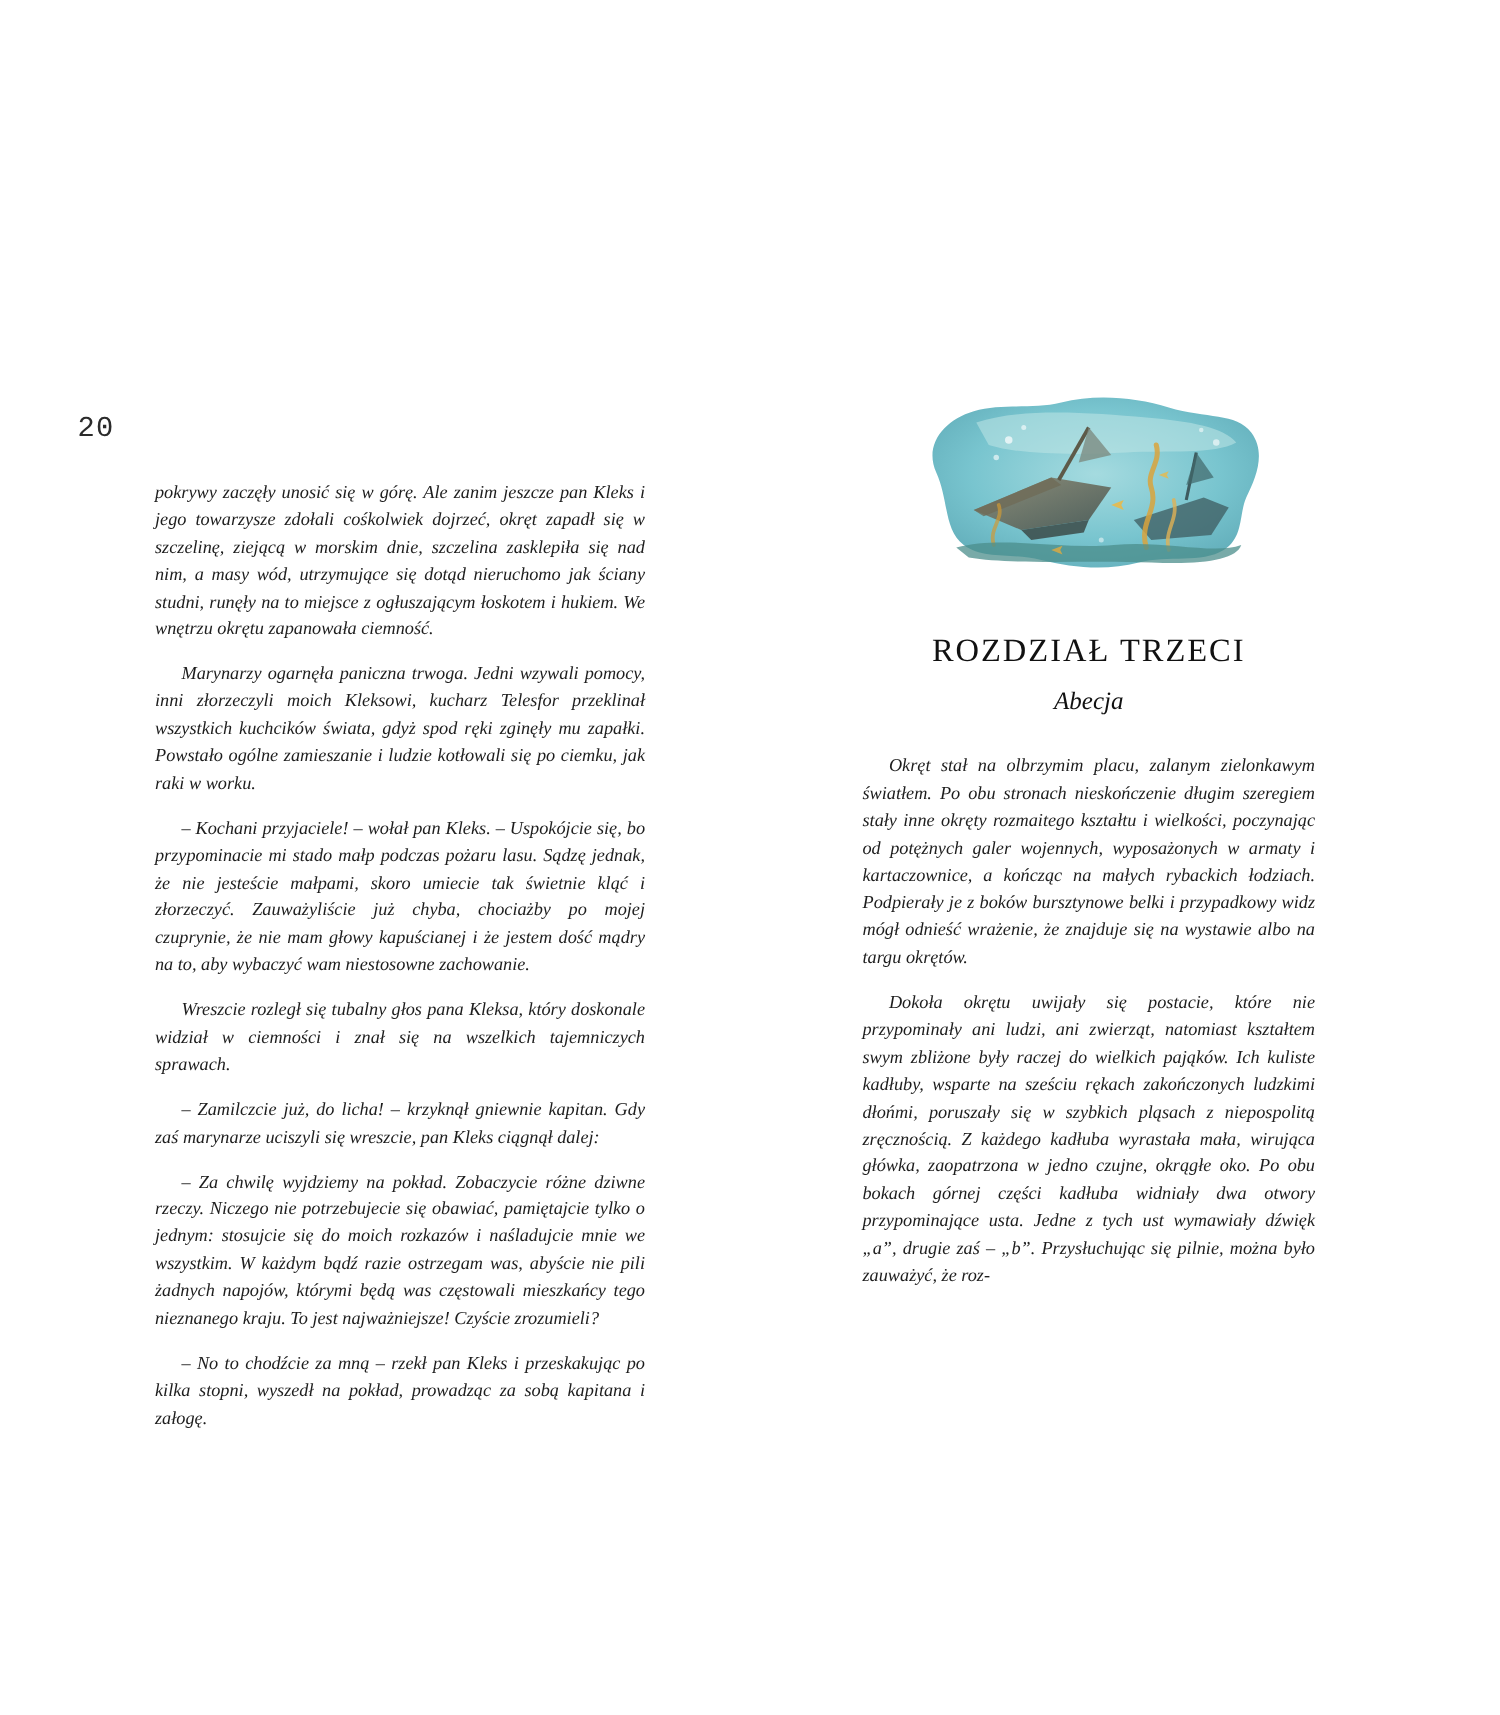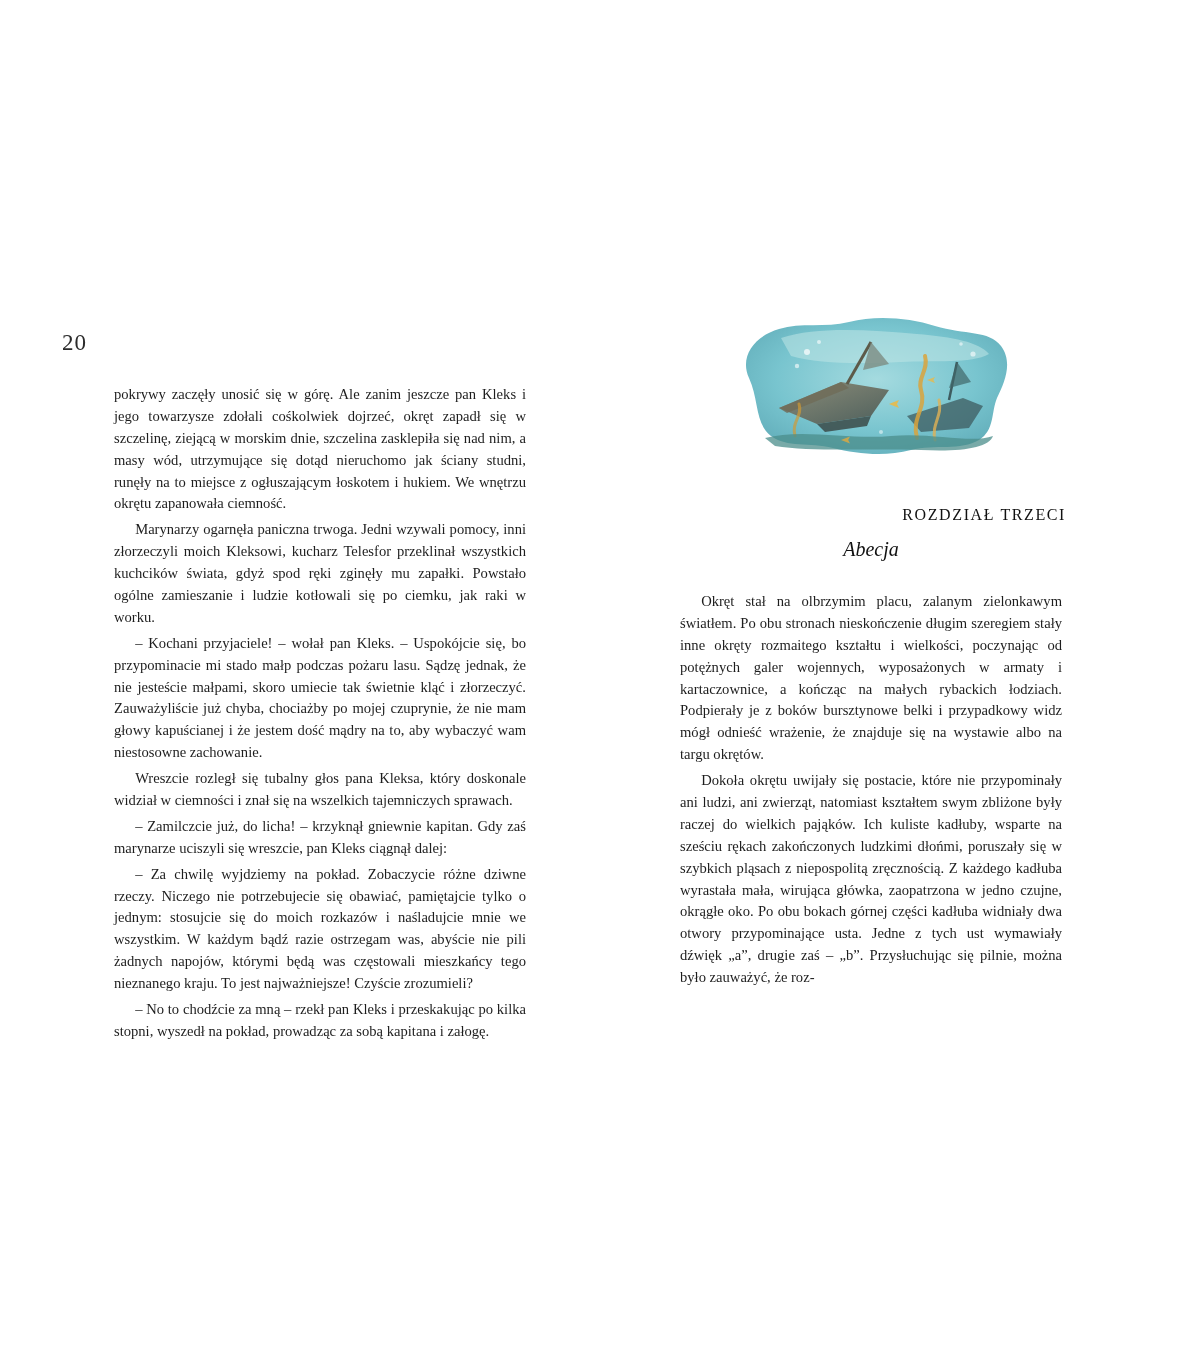--- a/index.html
+++ b/index.html
@@ -25,36 +25,37 @@
   }
 
   
   .page-left {
     position: absolute;
     left: 110px;
     top: 330px;
     width: 420px;
   }
   .folio {
-    font-family: Liberation Serif, serif;
+    font-family: Liberation Mono, monospace;
     font-size: 23px;
     letter-spacing: 1px;
     color: #2b2b2b;
     margin-left: -48px;
     margin-bottom: 28px;
   }
   .body-col {
     font-size: 14.6px;
     line-height: 1.50;
     text-align: justify;
     color: #1d1d1d;
   }
   .body-col p {
-    margin: 4px;
+    margin: 14px;
     text-indent: 1.45em;
+    font-style: italic;
   }
   .body-col p.noindent {
     text-indent: 0;
   }
 
   
   .page-right {
     position: absolute;
     left: 676px;
     top: 312px;
@@ -62,22 +63,22 @@
   }
   .chapter-art {
     width: 300px;
     height: 160px;
     margin: 0 auto 34px auto;
     position: relative;
   }
   .chapter-art svg { display: block; }
 
   .chapter-title {
-    text-align: right;
-    font-size: 16px;
+    text-align: center;
+    font-size: 26px;
     letter-spacing: 1.6px;
     margin: 0 0 14px 0;
     font-weight: normal;
     color: #111;
   }
   .chapter-subtitle {
     text-align: center;
     font-style: italic;
     font-size: 20px;
     margin: 0 0 30px 0;

